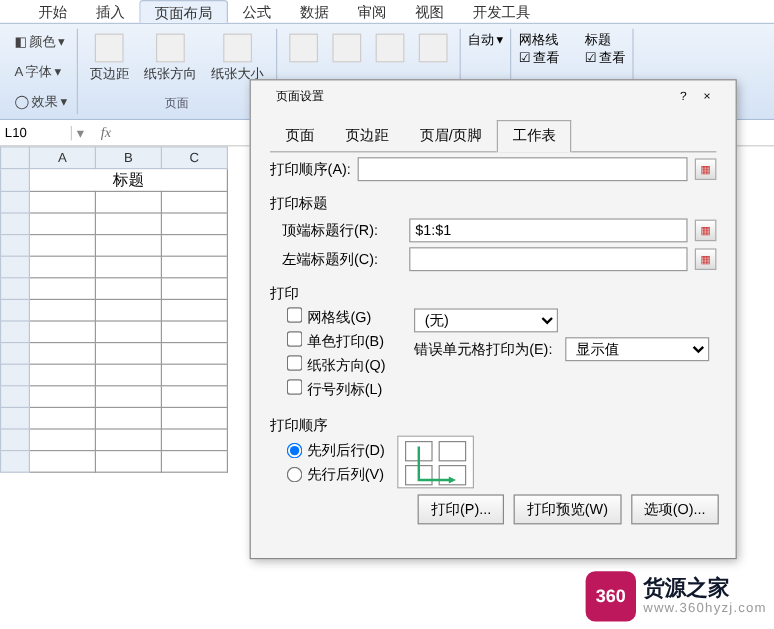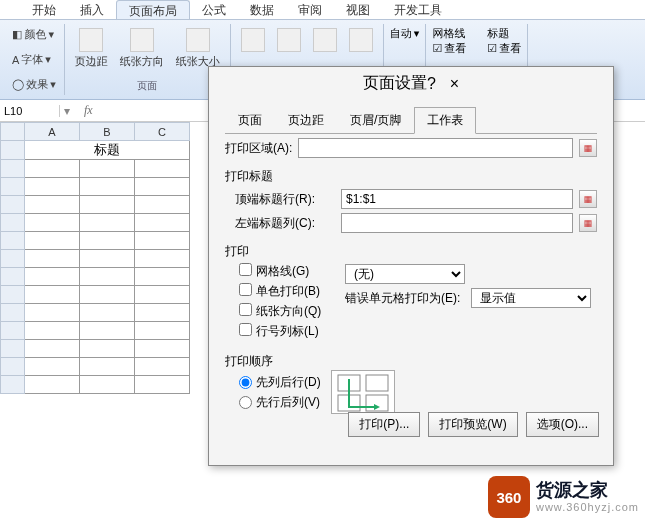--- a/index.html
+++ b/index.html
@@ -29,41 +29,41 @@
 .sheet-area { position: relative; }
 .sheet { border-collapse: collapse; font-size: 11px; }
 .sheet th { background: #e9eff7; border: 1px solid #bcc7d6; font-weight: normal; color: #333; }
 .sheet .colh { width: 55px; height: 18px; }
 .sheet .rowh { width: 24px; height: 18px; }
 .sheet td { border: 1px solid #999; width: 55px; height: 18px; background: #fff; }
 .title-cell { text-align: center; font-size: 13px; }
 
 
 .dialog { position: absolute; left: 208px; top: 66px; width: 406px; height: 400px; background: #f4f4f4; border: 1px solid #888; box-shadow: 2px 2px 8px rgba(0,0,0,0.3); }
-.dlg-title { display: flex; justify-content: center; align-items: center; padding: 6px 0; font-size: 16px; }
+.dlg-title { display: flex; justify-content: space-between; align-items: center; padding: 6px 21px; font-size: 10px; }
 .dlg-ctrls { display: flex; gap: 14px; }
 .dlg-body { padding: 6px 16px; }
 .dlg-tabs { display: flex; border-bottom: 1px solid #aaa; }
 .dlg-tab { padding: 4px 12px; border: 1px solid transparent; cursor: pointer; position: relative; top: 1px; }
 .dlg-tab.active { background: #f4f4f4; border: 1px solid #aaa; border-bottom: 1px solid #f4f4f4; }
 .sect { margin-top: 10px; }
 .inline { display: flex; align-items: center; gap: 6px; margin: 4px 0; }
 .inline label { font-size: 12px; }
 .text-in { border: 1px solid #999; background: #fff; height: 20px; padding: 0 4px; font-size: 12px; }
 .picker { width: 18px; height: 18px; border: 1px solid #aaa; background: linear-gradient(#fff,#ddd); cursor: pointer; display: inline-flex; align-items: center; justify-content: center; font-size: 9px; color: #c33; }
 .chk { display: flex; align-items: flex-start; gap: 4px; margin: 3px 0 3px 14px; }
 .sel { border: 1px solid #999; background: #fff; height: 20px; width: 120px; font-size: 12px; padding: 0 4px; }
 .radio { display: flex; align-items: center; gap: 4px; margin: 3px 0 3px 14px; }
 .order-img { width: 64px; height: 44px; border: 1px solid #aaa; background: #fff; display: inline-block; margin-left: 10px; }
 .btns { position: absolute; bottom: 28px; right: 14px; display: flex; gap: 8px; }
 .btn { border: 1px solid #888; background: linear-gradient(#fdfdfd,#e6e6e6); padding: 3px 10px; font-size: 12px; cursor: pointer; }
 
 
 .logo { position: absolute; right: 6px; bottom: 6px; display: flex; align-items: center; gap: 6px; }
-.logo-badge { width: 42px; height: 42px; background: #c2410c; border-radius: 8px; color: #fff; font-weight: bold; display: flex; align-items: center; justify-content: center; font-size: 15px; }
+.logo-badge { width: 42px; height: 42px; background: #be185d; border-radius: 8px; color: #fff; font-weight: bold; display: flex; align-items: center; justify-content: center; font-size: 15px; }
 .logo-text { line-height: 1.2; }
 .logo-cn { font-size: 18px; font-weight: bold; color: #0f172a; }
 .logo-url { font-size: 11px; color: #999; letter-spacing: 1px; }
 </style>
 </head>
 <body>
 
 <div class="ribbon-tabs">
   <div class="ribbon-tab">开始</div>
   <div class="ribbon-tab">插入</div>
@@ -245,21 +245,21 @@
   </div>
   <div class="dlg-body">
     <div class="dlg-tabs">
       <div class="dlg-tab">页面</div>
       <div class="dlg-tab">页边距</div>
       <div class="dlg-tab">页眉/页脚</div>
       <div class="dlg-tab active">工作表</div>
     </div>
 
     <div class="sect inline">
-      <label>打印区域(A):</label>
+      <label>打印顺序(A):</label>
       <input class="text-in" style="flex: 1 1 0%;" value="">
       <span class="picker">▦</span>
     </div>
 
     <div class="sect">
       <div>打印标题</div>
       <div class="inline" style="margin-left:10px">
         <label style="width:100px">顶端标题行(R):</label>
         <input class="text-in" style="flex: 1 1 0%;" value="$1:$1">
         <span class="picker">▦</span>

